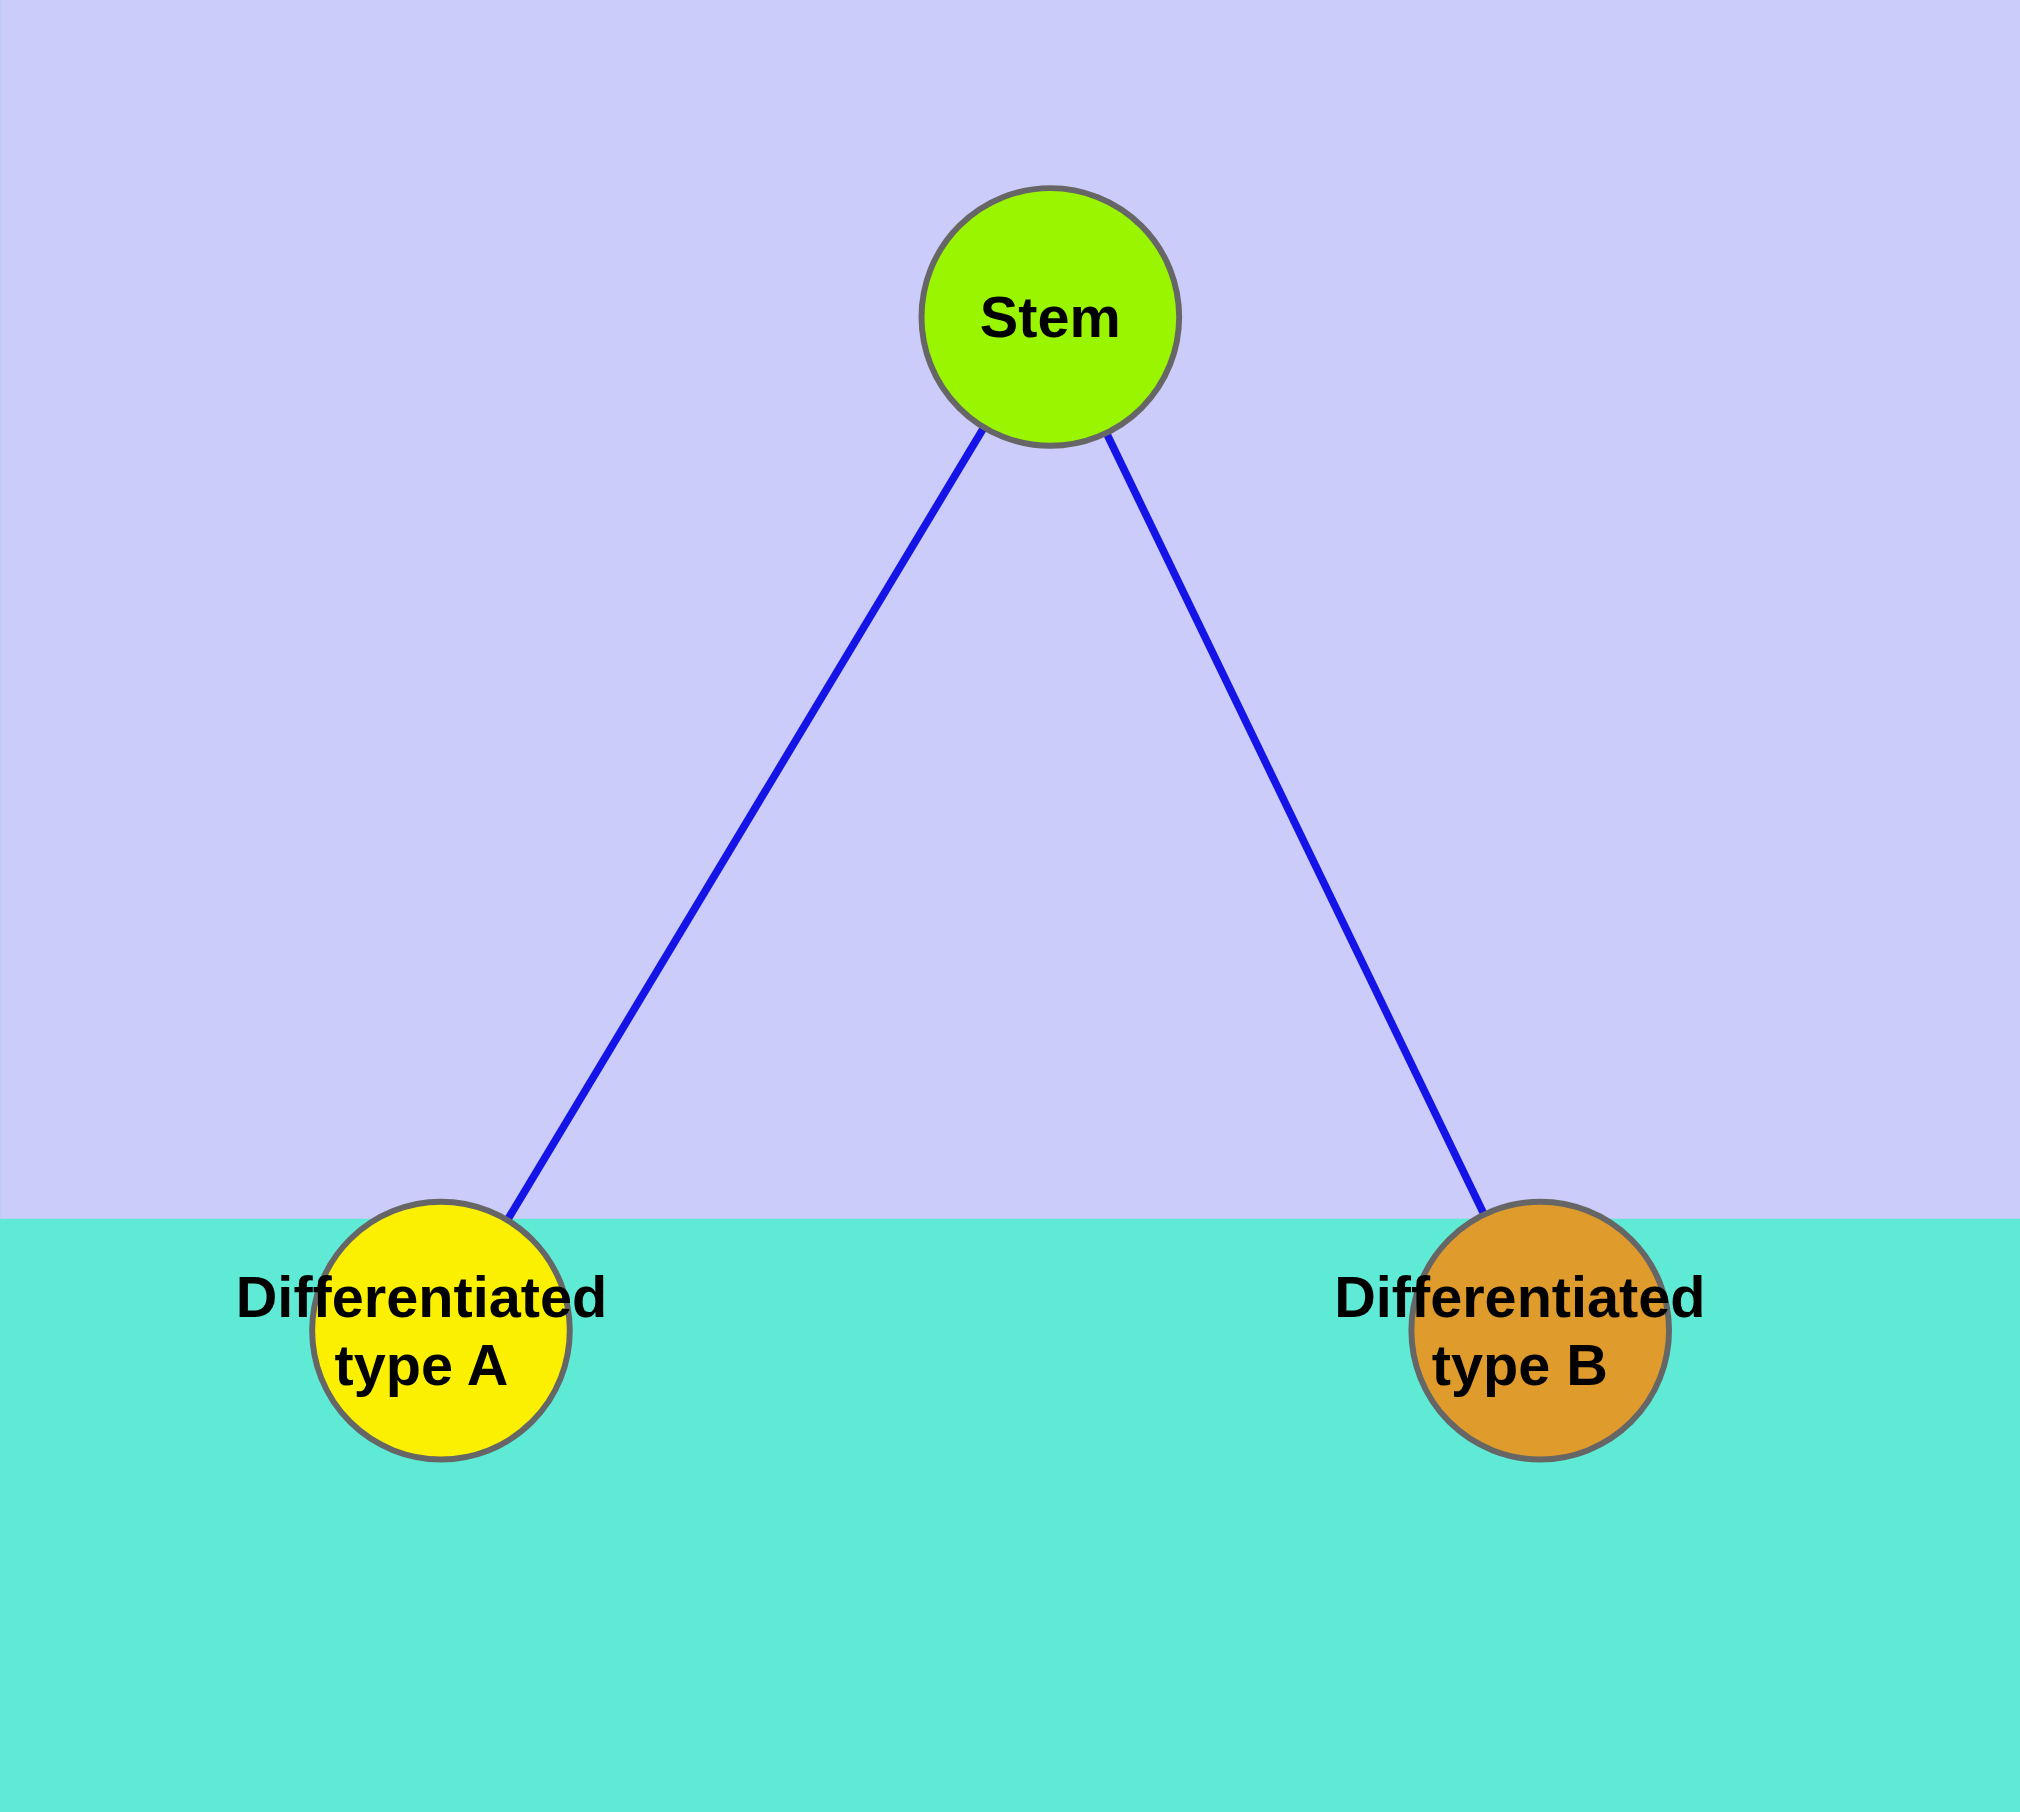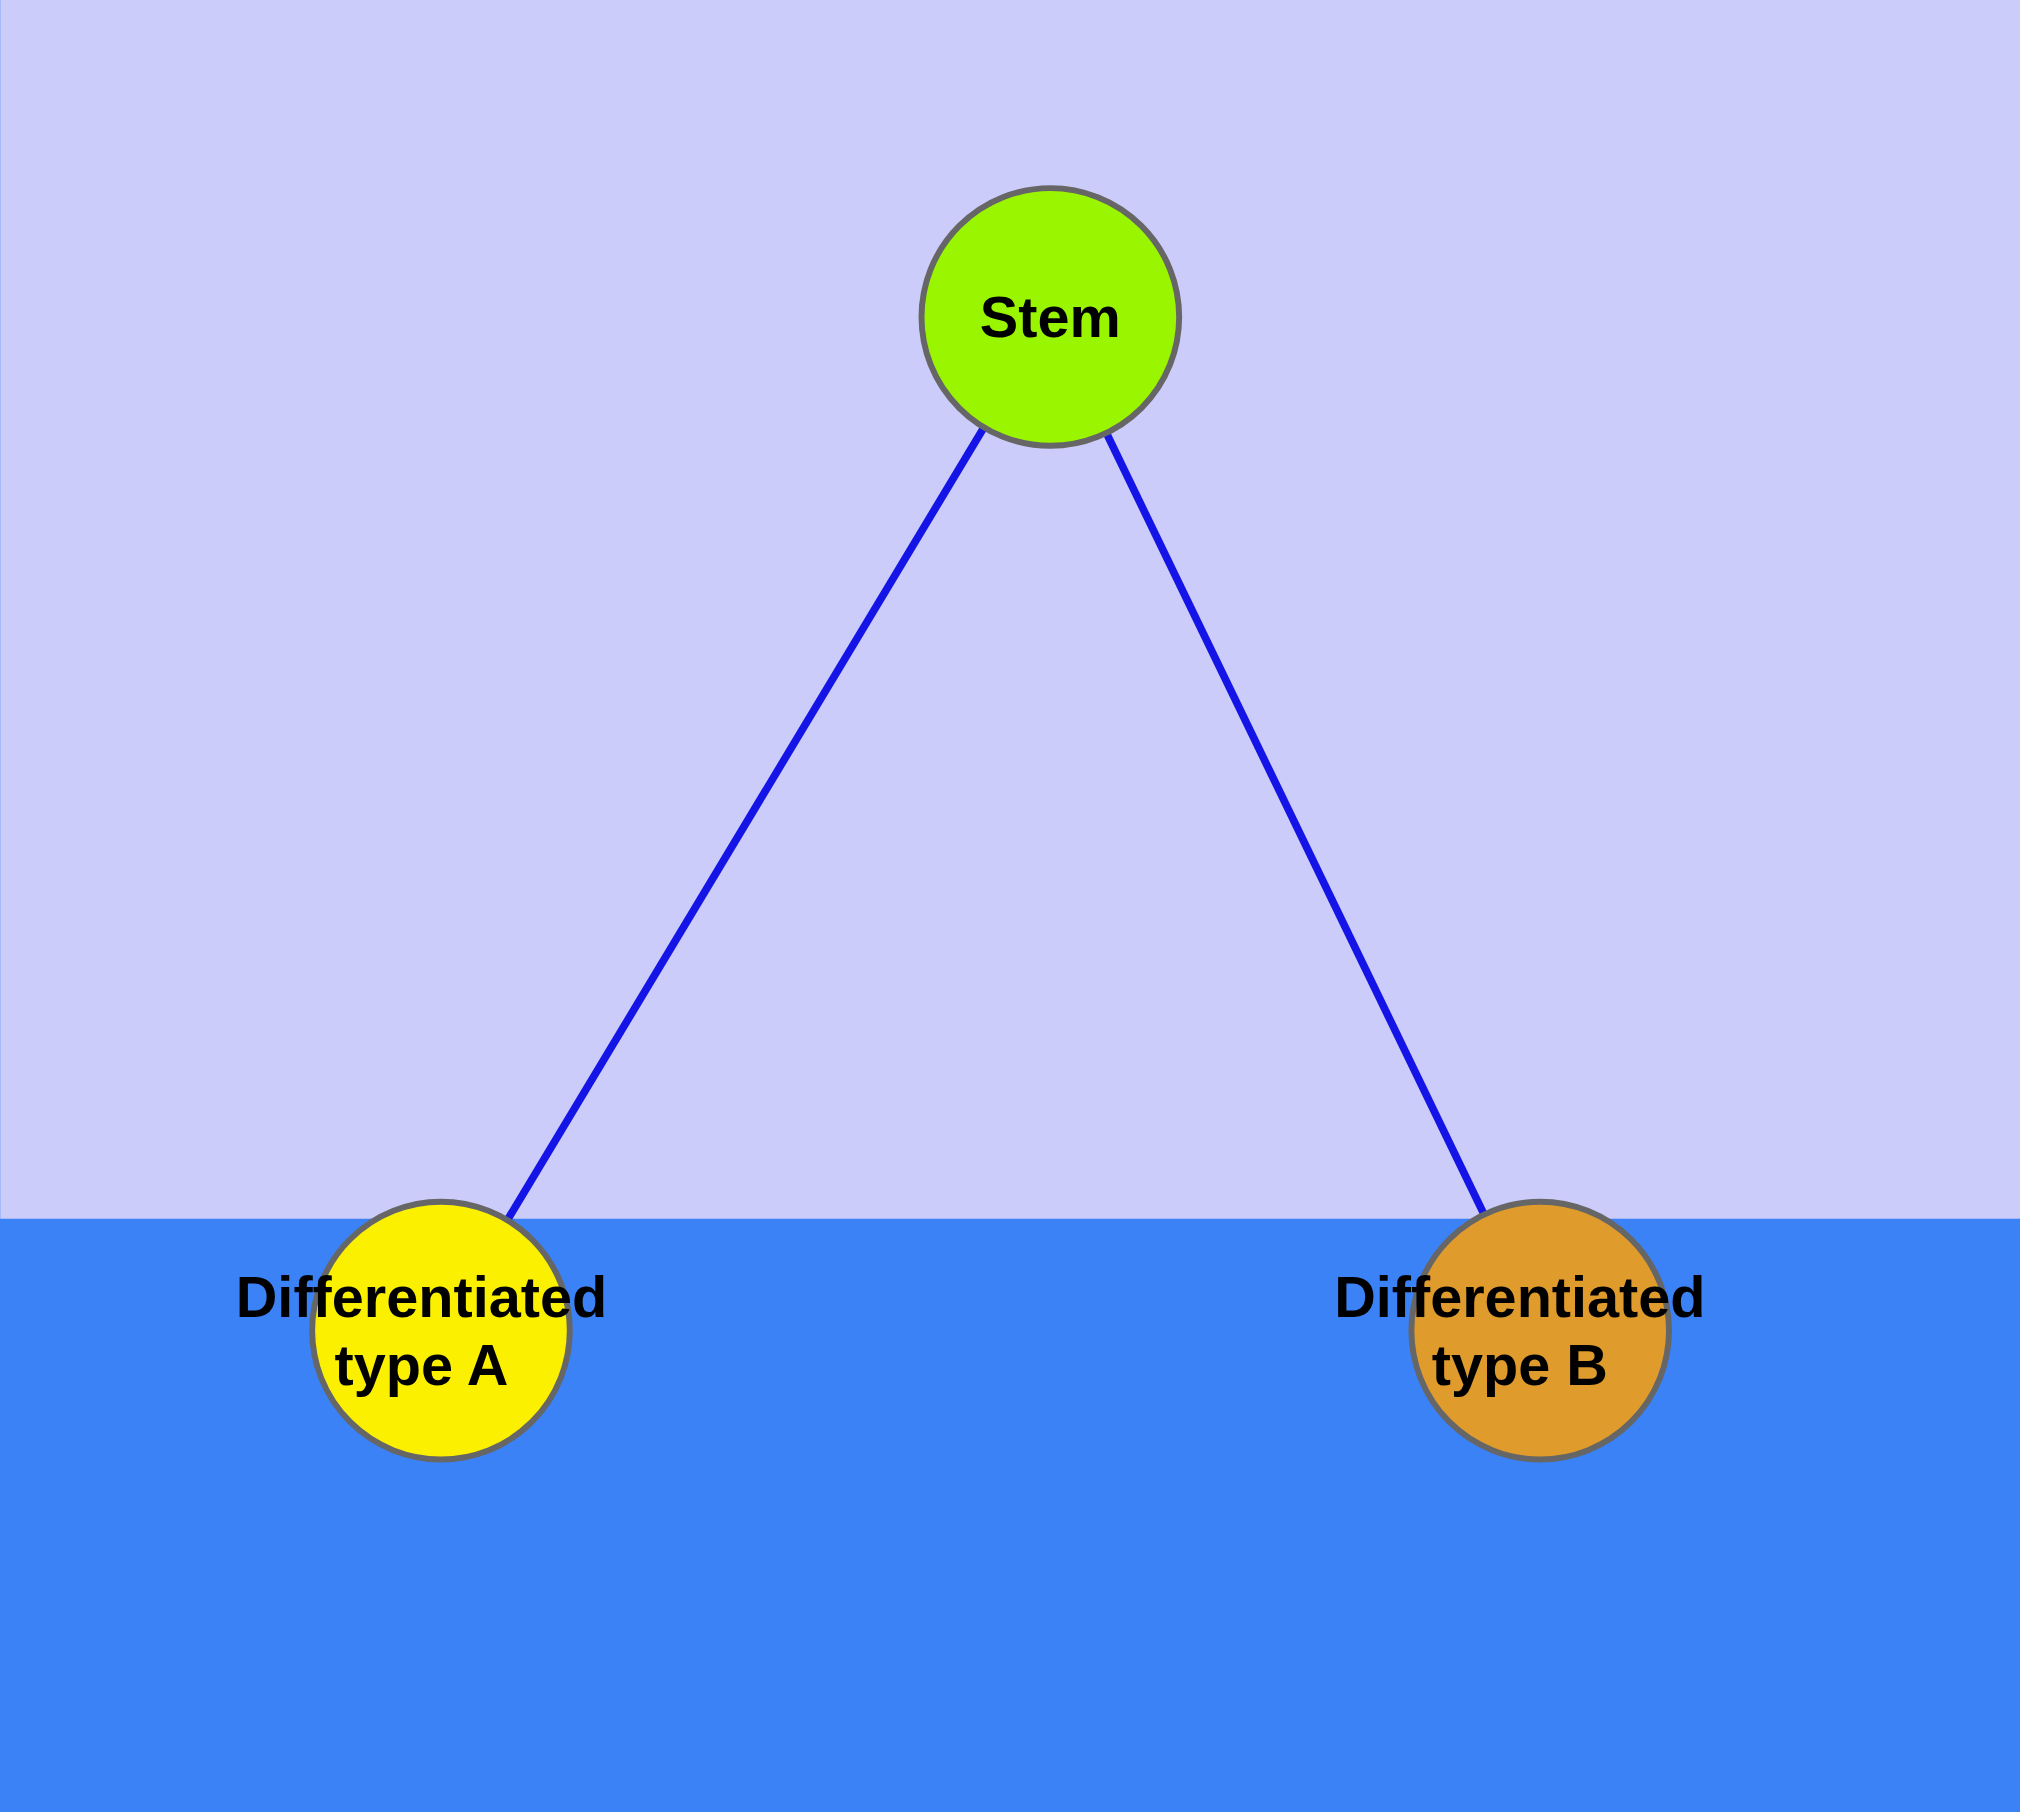--- a/index.html
+++ b/index.html
@@ -34,21 +34,21 @@
   .node-label {
     font-weight: bold;
     fill: #000000;
     font-family: "Liberation Sans", "DejaVu Sans", sans-serif;
     paint-order: normal;
   }
 </style>
 </head>
 <body>
 
-<div id="stage" style="background: #3b82f6;">
+<div id="stage" style="background: #5eead4;">
   <div class="canvas">
 
     <svg class="graph-svg" viewBox="0 0 2384 2138" xmlns="http://www.w3.org/2000/svg">
 
       <rect id="bg-rect" x="0" y="0" width="2384" height="1438" fill="#ccccfa"></rect>
 
       <g id="edges-group">
           <line x1="1239" y1="374" x2="520" y2="1570" stroke="#1414e6" stroke-width="9" stroke-linecap="butt"></line>
           <line x1="1239" y1="374" x2="1817" y2="1570" stroke="#1414e6" stroke-width="9" stroke-linecap="butt"></line>
         </g>

